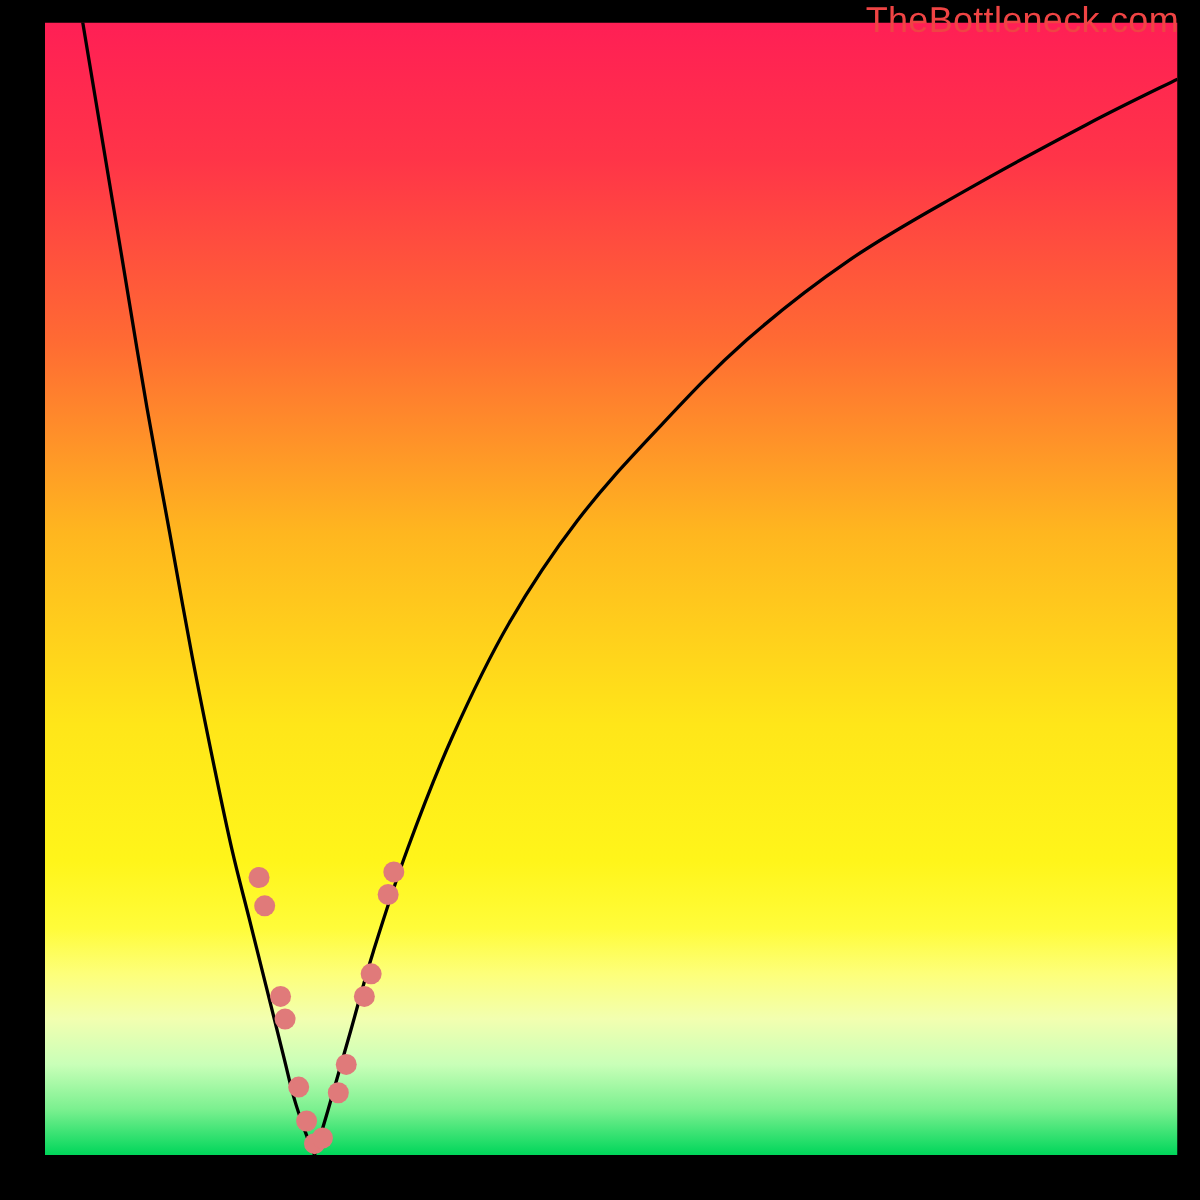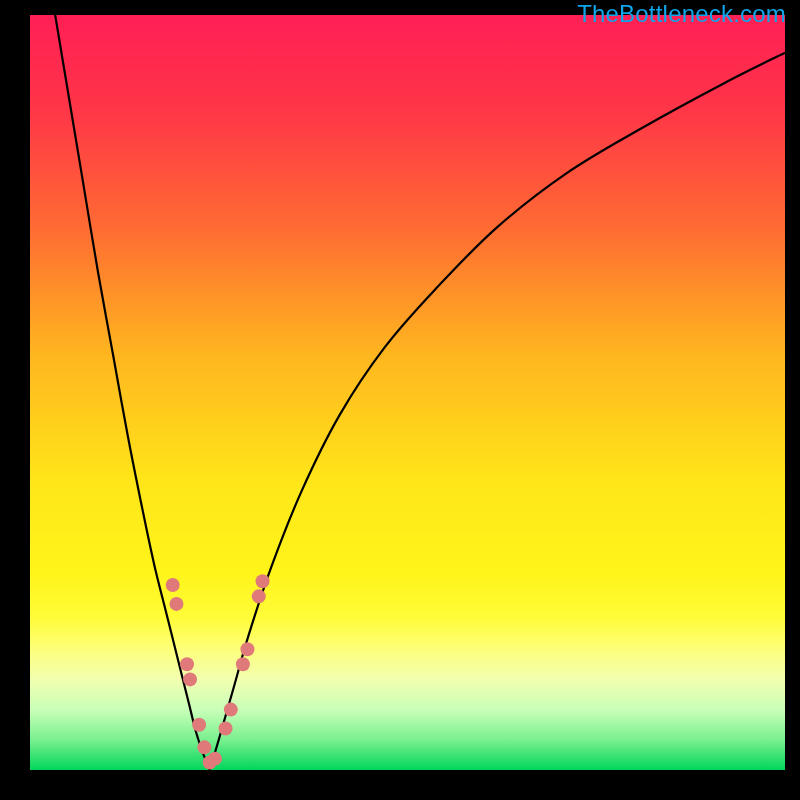--- a/index.html
+++ b/index.html
@@ -23,21 +23,21 @@
     position: absolute;
     left: 0;
     top: 0;
     width: 100%;
     height: 100%;
   }
   .watermark {
     position: absolute;
     top: 0px;
     right: 14px;
-    color: #0ea5e9;
+    color: #ef4444;
     font-size: 24px;
     font-weight: 500;
     letter-spacing: 0.2px;
   }
   svg.curves {
     position: absolute;
     left: 0;
     top: 0;
   }
 </style>

